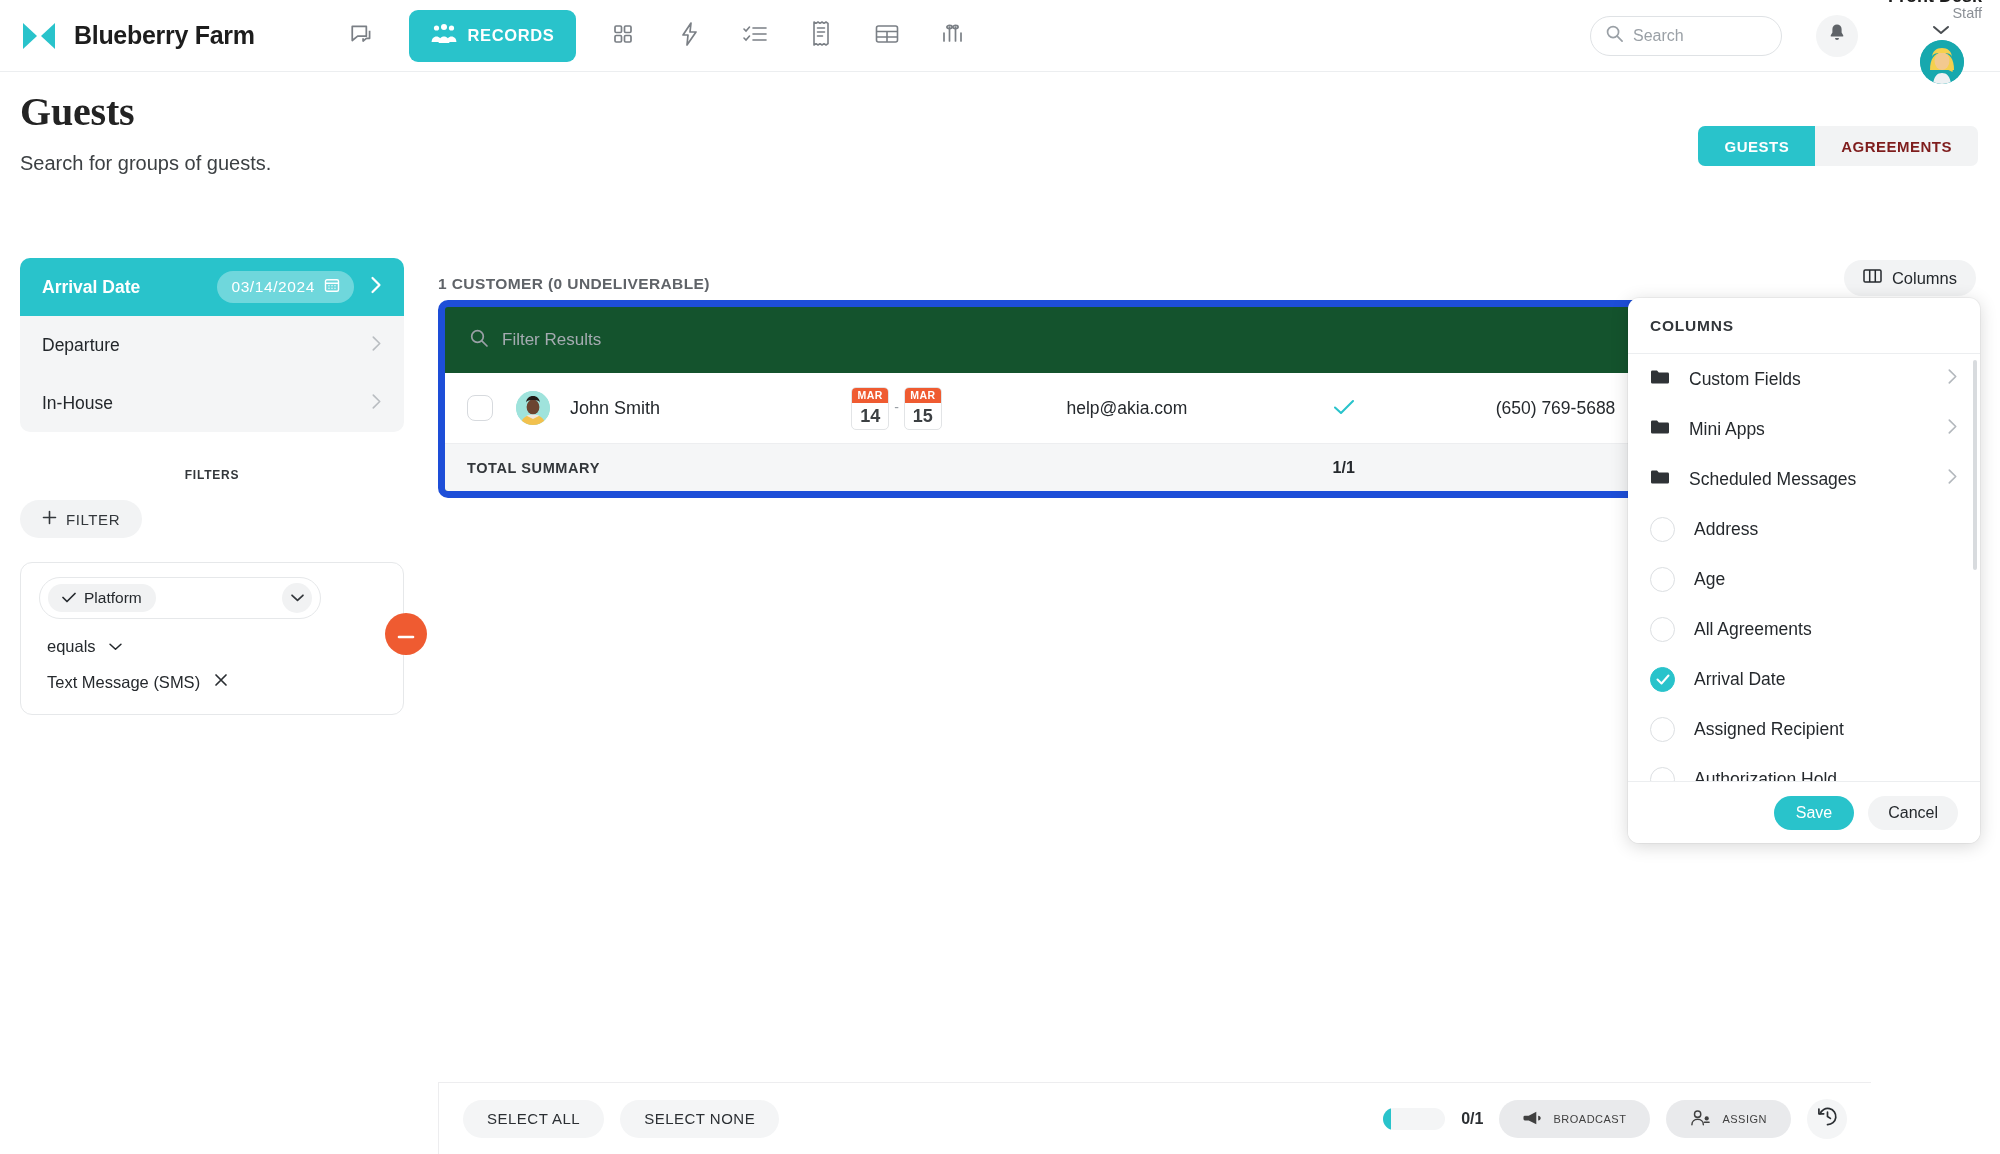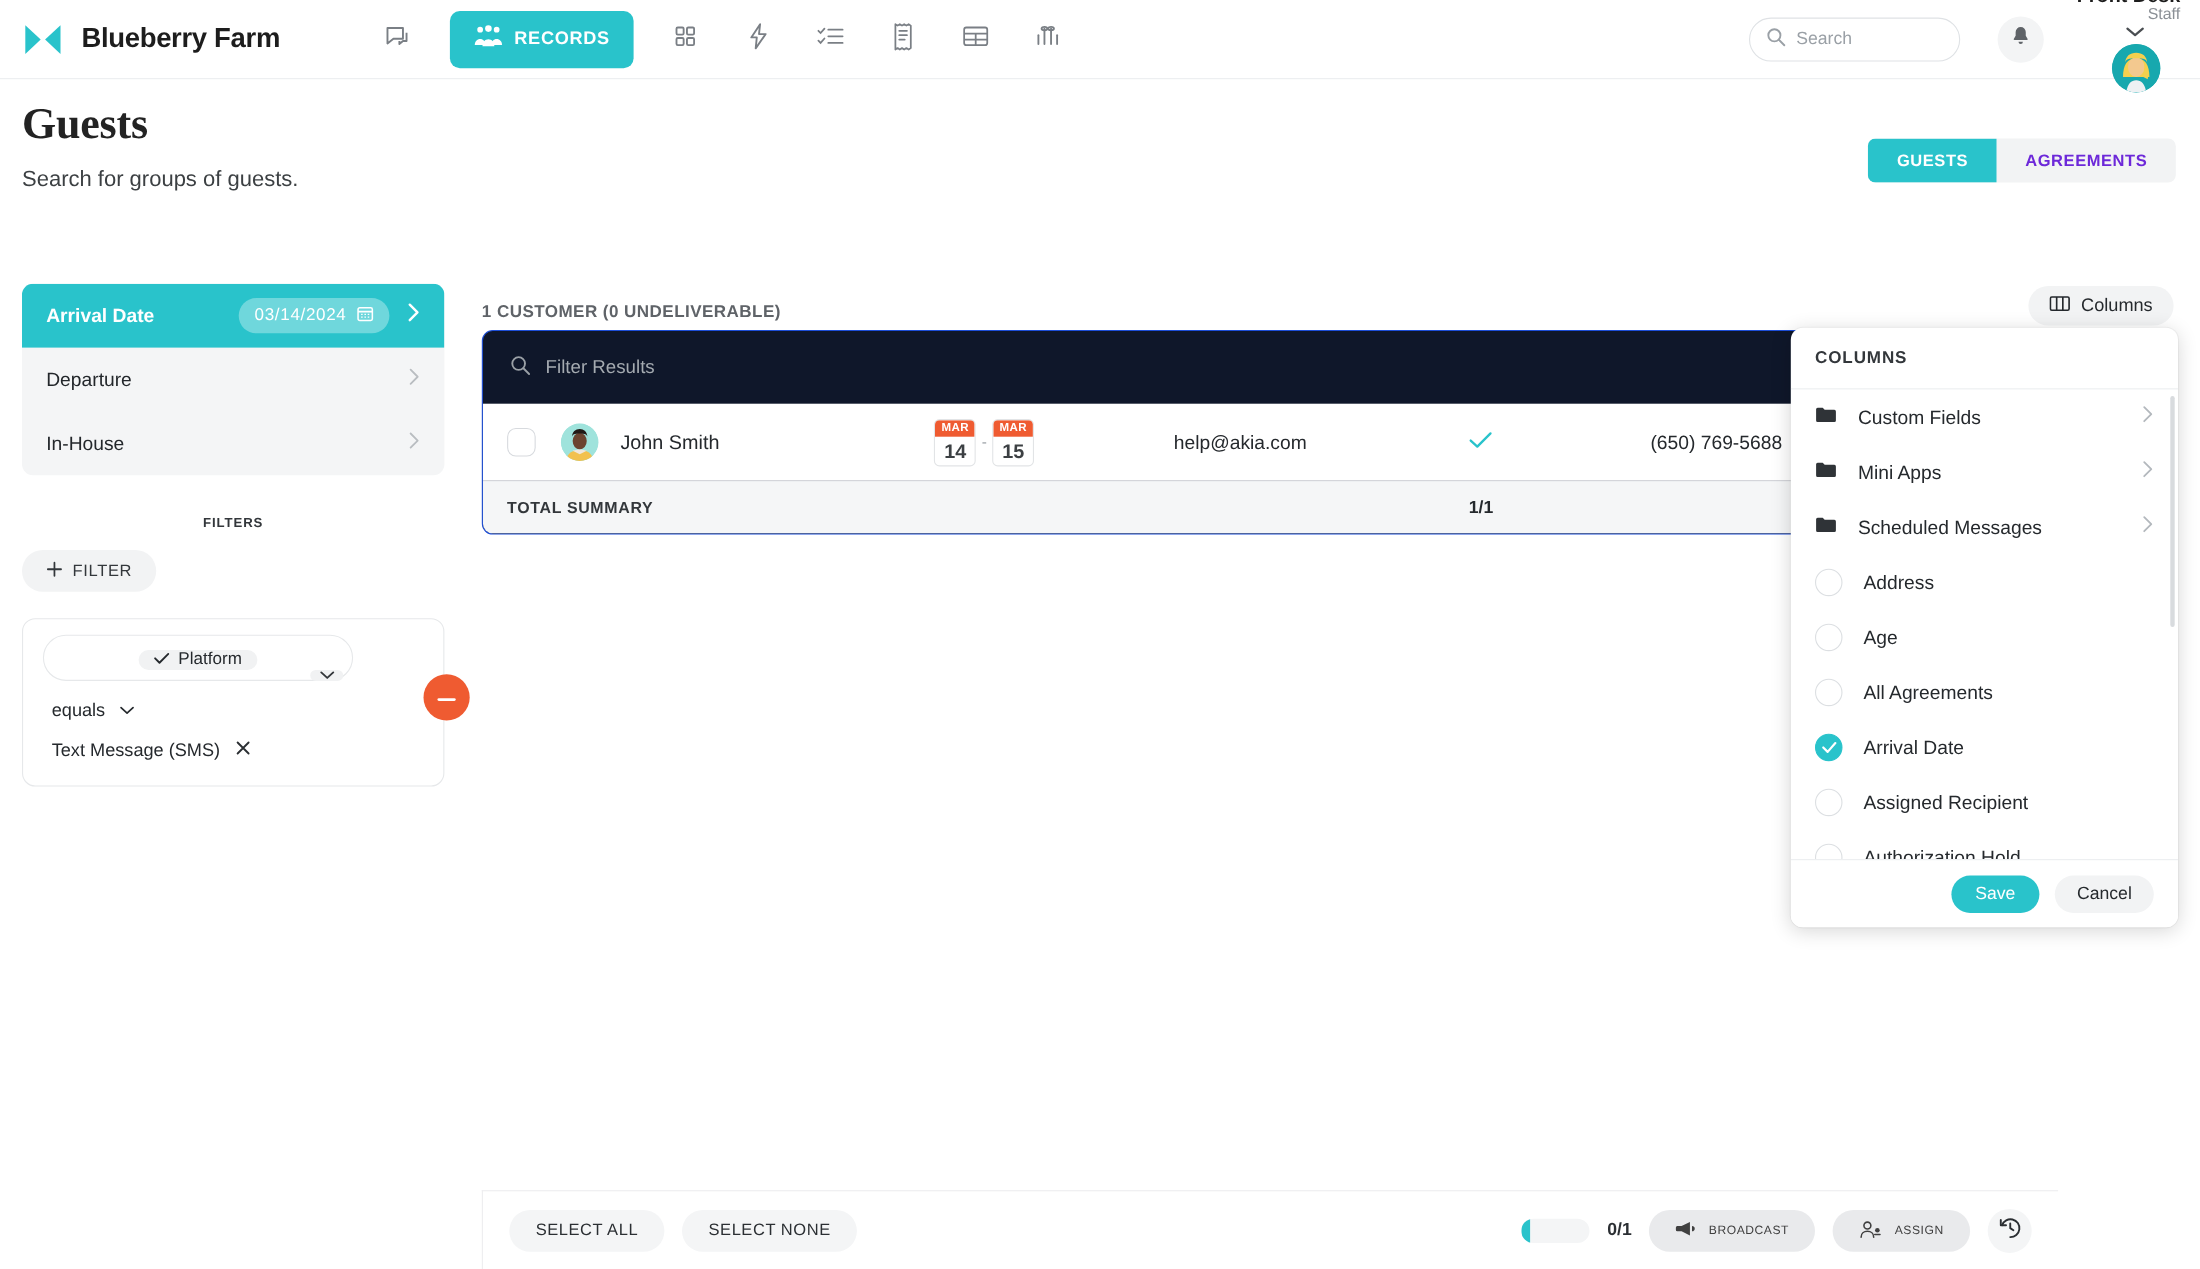--- a/index.html
+++ b/index.html
@@ -73,21 +73,21 @@
   }
   .page-sub { margin-top: 17px; font-size: 20px; color: #3c4043; }
 
   .tabs {
     position: absolute; top: 126px; right: 22px;
     display: flex; background: #f2f3f4; border-radius: 7px; overflow: hidden;
   }
   .tab {
     padding: 0 26px; height: 40px; display: flex; align-items: center;
     font-size: 15px; font-weight: bold; letter-spacing: 0.5px;
-    color: #6d28d9; cursor: pointer;
+    color: #7f1d1d; cursor: pointer;
   }
   .tab.active { background: #29c3cb; color: #fff; }
 
   
   .sidebar { position: absolute; top: 258px; left: 20px; width: 384px; }
   .date-card {
     background: #f4f5f6; border-radius: 10px; overflow: hidden;
   }
   .date-row {
     height: 58px; display: flex; align-items: center;
@@ -113,21 +113,21 @@
     background: #f2f3f4; border-radius: 19px; height: 38px; padding: 0 22px;
     font-size: 15px; letter-spacing: 0.6px; color: #33373b; cursor: pointer;
   }
   .filter-card {
     margin-top: 24px; width: 384px;
     border: 1px solid #e6e8ea; border-radius: 12px;
     padding: 14px 18px 22px 18px; position: relative;
   }
   .field-select {
     width: 282px; height: 42px; border: 1px solid #e6e8ea; border-radius: 21px;
-    display: flex; align-items: center; padding: 13px 8px; cursor: pointer; flex-direction: column;
+    display: flex; align-items: center; padding: 13px 8px; cursor: pointer;
   }
   .chip {
     background: #f1f2f3; border-radius: 14px; height: 28px;
     display: inline-flex; align-items: center; gap: 8px; padding: 0 14px;
     font-size: 15.5px; color: #25292d;
   }
   .field-select .dd {
     margin-left: auto; width: 30px; height: 30px; border-radius: 15px;
     background: #f1f2f3; display: flex; align-items: center; justify-content: center;
     color: #33373b;
@@ -147,21 +147,21 @@
     display: flex; align-items: center; justify-content: center; cursor: pointer;
   }
 
   
   .count-line {
     position: absolute; top: 275px; left: 438px;
     font-size: 15.5px; font-weight: bold; letter-spacing: 0.4px; color: #5f6368;
   }
   .table-card {
     position: absolute; top: 300px; left: 438px; width: 1252px;
-    background: #0f172a; border: 1px solid #1d4ed8; border-radius: 10px;
+    background: #14532d; border: 7px solid #1d4ed8; border-radius: 10px;
     overflow: hidden;
   }
   .filter-results {
     height: 66px; display: flex; align-items: center; gap: 13px; padding: 0 24px;
     color: #9aa0a6;
   }
   .filter-results .ph { font-size: 17px; color: #a5abb1; }
   .thead {
     background: #f5f6f7; height: 42px; display: flex; align-items: center;
     border-top: 1px solid #edeef0;

